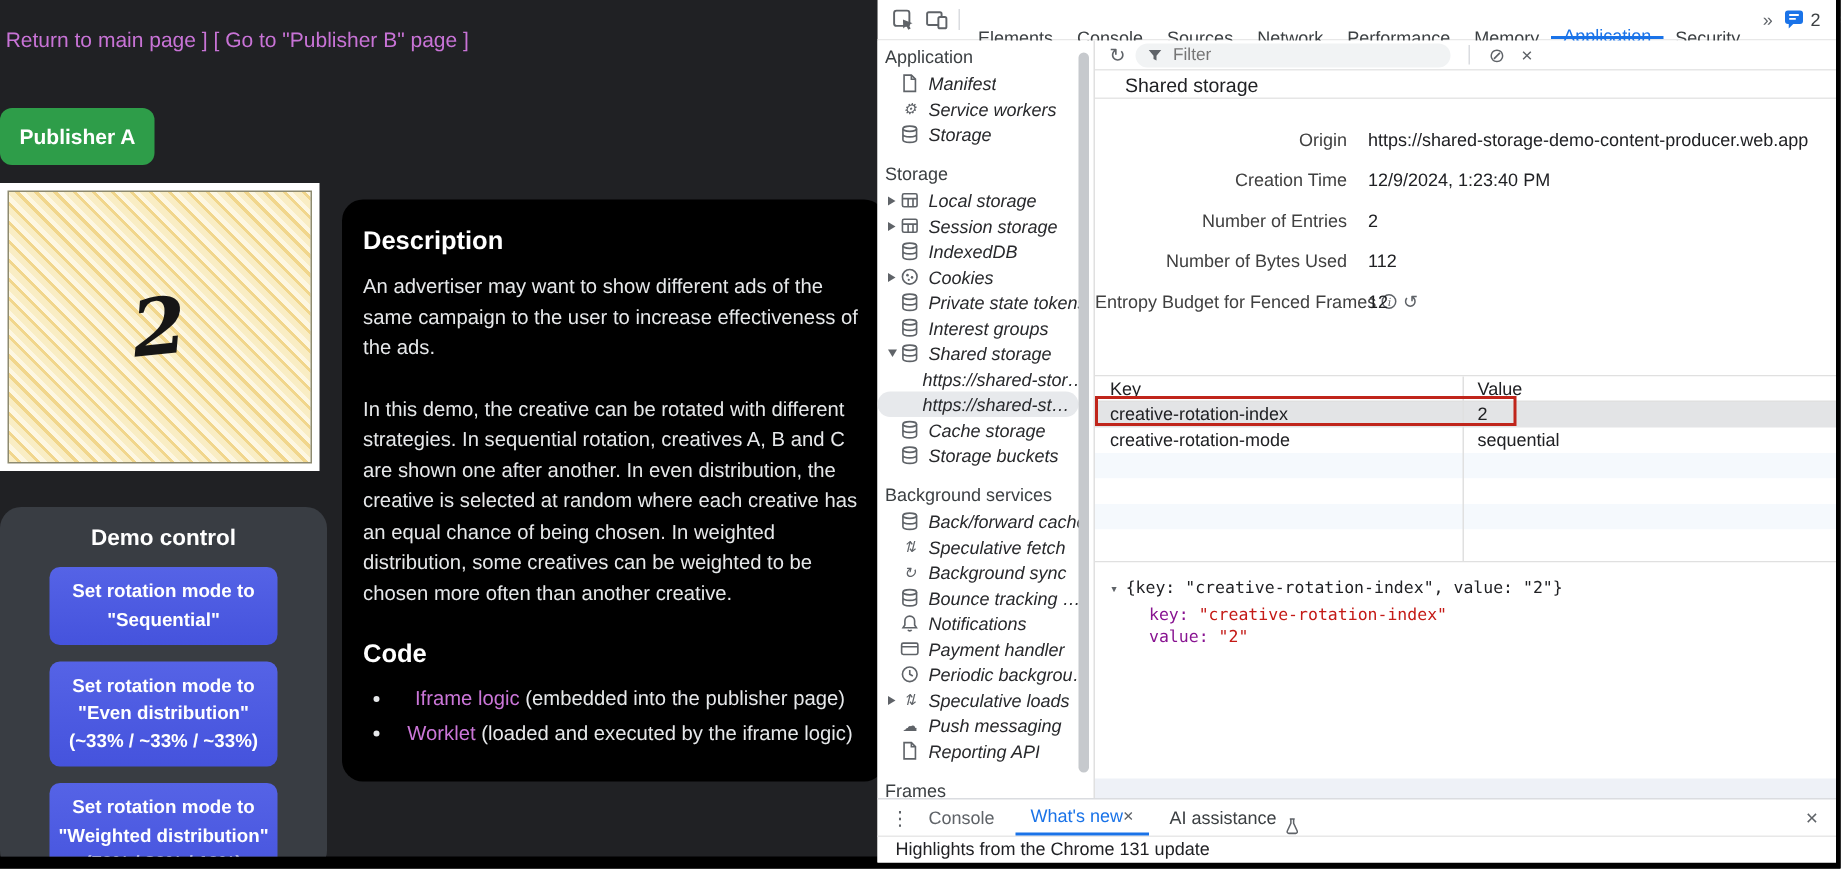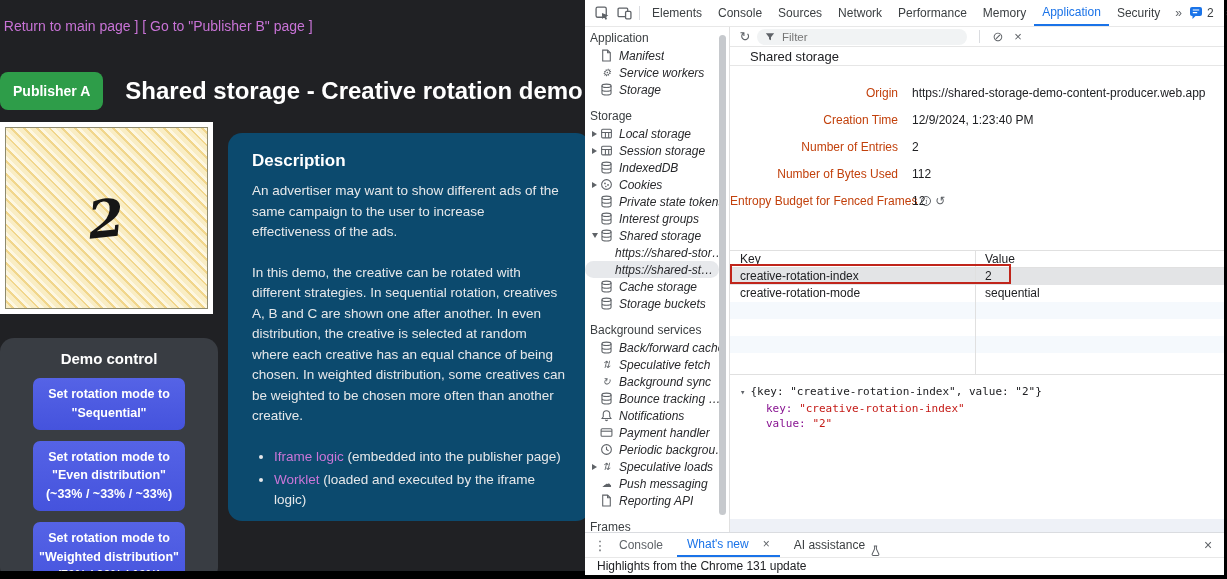--- a/index.html
+++ b/index.html
@@ -15,33 +15,33 @@
   .badge { background:#2e9d49; color:#fff; font-weight:bold; font-size:14px; padding:11px 13px; border-radius:8px; }
   .ptitle { margin-left:22px; font-size:24px; font-weight:bold; }
   .creative { position:absolute; left:0; top:122px; width:213px; height:192px; background:#fff; padding:5px; }
   .hatch { width:100%; height:100%; border:1px solid #8d8a70; display:flex; align-items:center; justify-content:center;
            background:repeating-linear-gradient(45deg,#f9edc4 0px,#f9edc4 4px,#f1d68c 4px,#f1d68c 6px,#fdf7e2 6px,#fdf7e2 9px); }
   .digit { font-family:"DejaVu Serif", serif; font-style:italic; font-weight:bold; font-size:52px; color:#161616; transform:rotate(-6deg); }
   .demo { position:absolute; left:0; top:338px; width:218px; height:243px; background:#393d43; border-radius:14px; }
   .demo h3 { margin:12px 0 0; text-align:center; font-size:15px; color:#fff; }
   .dbtn { display:block; width:152px; margin:11px auto 0; background:linear-gradient(#5563e6,#4553dd); color:#fff; border:none;
           border-radius:7px; font-family:inherit; font-weight:bold; font-size:12.5px; line-height:1.5; padding:7px 4px; text-align:center; cursor:pointer; }
-  .desc { position:absolute; left:228px; top:133px; width:362px; height:388px; background:#0c4a6e; border-radius:14px; padding:18px 24px; }
+  .desc { position:absolute; left:228px; top:133px; width:362px; height:388px; background:#000000; border-radius:14px; padding:18px 14px; }
   .desc h2 { margin:0 0 10px; font-size:17px; color:#fff; }
   .desc p { margin:0 0 20px; font-size:13.5px; line-height:1.52; color:#e6e8ea; }
-  .desc ul { margin:0 0 16px 22px; padding:0; font-size:13.5px; line-height:1.5; color:#e6e8ea; }
+  .desc ul { margin:0 0 16px 22px; padding:0; font-size:13.5px; line-height:1.5; color:#e6e8ea;text-align:center; }
   .desc li { margin-bottom:3px; }
   .plink { color:#cb76d8; text-decoration:none; }
 
   
   .dt { position:absolute; left:585px; top:0; width:639px; height:575px; background:#fff; color:#202124; font-size:12px; }
   .dt-tabs { height:27px; display:flex; align-items:center; padding-left:6px; border-bottom:1px solid #e8e8e8; }
   .ticon { width:22px; height:26px; display:flex; align-items:center; justify-content:center; flex:none; }
   .tdiv { width:1px; height:14px; background:#dadce0; margin:0 4px; flex:none; }
-  .dtab { padding:0 8px; height:26px; line-height:26px; color:#3c4043; white-space:nowrap; cursor:pointer; }
+  .dtab { padding:12px 8px; height:26px; line-height:26px; color:#3c4043; white-space:nowrap; cursor:pointer; }
   .dtab.active { color:#1a73e8; border-bottom:2px solid #1a73e8; line-height:24px; }
   .more { color:#5f6368; padding:0 7px; cursor:pointer; }
   .tspace { flex:1; }
   .issues { display:flex; align-items:center; gap:4px; margin-right:8px; cursor:pointer; }
   .issues span { color:#3c4043; }
   .gi { color:#5f6368; width:20px; text-align:center; font-size:14px; cursor:pointer; flex:none; }
 
   .dt-side { position:absolute; left:0; top:27px; width:145px; bottom:43px; border-right:1px solid #e0e0e0; overflow:hidden; padding-top:2px; background:#fff; }
   .shead { height:18px; line-height:18px; padding-left:5px; color:#3c4043; }
   .sgap { height:9px; }
@@ -59,21 +59,21 @@
   .dt-main { position:absolute; left:145px; top:27px; right:0; bottom:43px; background:#fff; overflow:hidden; }
   .mtb { height:20px; display:flex; align-items:center; padding-left:6px; border-bottom:1px solid #e6e6e6; }
   .refresh { color:#5f6368; font-size:13px; width:18px; text-align:center; cursor:pointer; flex:none; }
   .fpill { display:flex; align-items:center; gap:5px; background:#f1f3f4; border-radius:9px; height:16px; width:210px; padding:0 8px; margin-left:3px; }
   .fpill input { border:none; background:transparent; outline:none; font-size:11.5px; color:#5f6368; width:160px; font-family:inherit; }
   .mtbdiv { width:1px; height:13px; background:#dadce0; margin:0 8px 0 12px; }
   .mtbicon { color:#5f6368; font-size:13px; width:20px; text-align:center; cursor:pointer; }
   .mtitle { height:19px; line-height:19px; padding-left:20px; font-size:13px; color:#202124; border-bottom:1px solid #e6e6e6; }
   .fields { padding-top:13px; }
   .frow { display:flex; align-items:center; height:27px; }
-  .flab { width:168px; text-align:right; color:#c2410c; flex:none; white-space:nowrap; }
+  .flab { width:168px; text-align:right; color:#404040; flex:none; white-space:nowrap; }
   .fval { margin-left:14px; color:#202124; white-space:nowrap; }
   .info { display:inline-block; width:10px; height:10px; border:1px solid #5f6368; border-radius:50%; font-size:7.5px; line-height:9px;
           text-align:center; color:#5f6368; margin-left:4px; vertical-align:1px; font-family:"DejaVu Serif", serif; font-style:italic; }
   .info::before { content:"i"; }
   .undo { color:#5f6368; margin-left:10px; font-size:12px; cursor:pointer; }
 
   .tbl { position:absolute; left:0; right:0; top:223px; height:125px; border-top:1px solid #e0e0e0; border-bottom:1px solid #e0e0e0; }
   .trow { height:17px; line-height:17px; position:relative; padding-left:10px; }
   .trow .tval { position:absolute; left:255px; top:0; }
   .thead { border-bottom:1px solid #e0e0e0; color:#202124; background:#fff; }
@@ -87,55 +87,55 @@
   .parrow { color:#5f6368; font-size:9px; margin-right:5px; }
   .pent { padding-left:26px; }
   .pname { color:#881391; }
   .pval { color:#c41a16; }
   .mfoot { position:absolute; left:0; right:0; bottom:0; height:13px; background:#eef1f7; }
 
   .drawer { position:absolute; left:0; right:0; bottom:0; height:43px; background:#fff; border-top:1px solid #dadce0; }
   .dtabs { height:25px; display:flex; align-items:center; padding-left:6px; border-bottom:1px solid #e8e8e8; }
   .kebab { color:#5f6368; width:18px; text-align:center; font-size:13px; cursor:pointer; }
   .drtab { color:#5f6368; padding:0 10px; height:24px; line-height:24px; cursor:pointer; }
-  .drtab.active { color:#1a73e8; border-bottom:2px solid #1a73e8; line-height:22px; display:flex; align-items:center; gap:14px; margin:4px 4px; }
+  .drtab.active { color:#1a73e8; border-bottom:2px solid #1a73e8; line-height:22px; display:flex; align-items:center; gap:0; margin:4px 4px; }
   .drtab.ai { color:#3c4043; display:flex; align-items:flex-end; gap:5px; }
   .smallx { color:#5f6368; font-size:12px; cursor:pointer; }
   .dstatus { height:17px; line-height:16px; padding-left:12px; color:#202124; }
 </style>
 </head>
 <body>
 
 <div id="stage">
 
   <div class="webpage">
     <div class="nav"><span>[ </span><a href="#">Return to main page</a><span> ] [ </span><a href="#">Go to "Publisher B" page</a><span> ]</span></div>
 
     <div class="hdr">
       <span class="badge">Publisher A</span>
-      <span class="ptitle">Shared storage - Creative rotation demo</span>
     </div>
 
     <div class="creative">
       <div class="hatch">
         <span class="digit">2</span>
       </div>
     </div>
 
     <div class="demo">
       <h3>Demo control</h3>
       <button class="dbtn">Set rotation mode to "Sequential"</button>
       <button class="dbtn">Set rotation mode to "Even distribution" (~33% / ~33% / ~33%)</button>
       <button class="dbtn">Set rotation mode to "Weighted distribution" (70% / 20% / 10%)</button>
     </div>
 
     <div class="desc">
       <h2>Description</h2>
       <p>An advertiser may want to show different ads of the same campaign to the user to increase effectiveness of the ads.</p>
       <p>In this demo, the creative can be rotated with different strategies. In sequential rotation, creatives A, B and C are shown one after another. In even distribution, the creative is selected at random where each creative has an equal chance of being chosen. In weighted distribution, some creatives can be weighted to be chosen more often than another creative.</p>
+      <h2>Code</h2>
       <ul>
         <li><a href="#" class="plink">Iframe logic</a><span> (embedded into the publisher page)</span></li>
         <li><a href="#" class="plink">Worklet</a><span> (loaded and executed by the iframe logic)</span></li>
       </ul>
     </div>
   </div>
 
   <div class="dt">
 
     <div class="dt-tabs">

